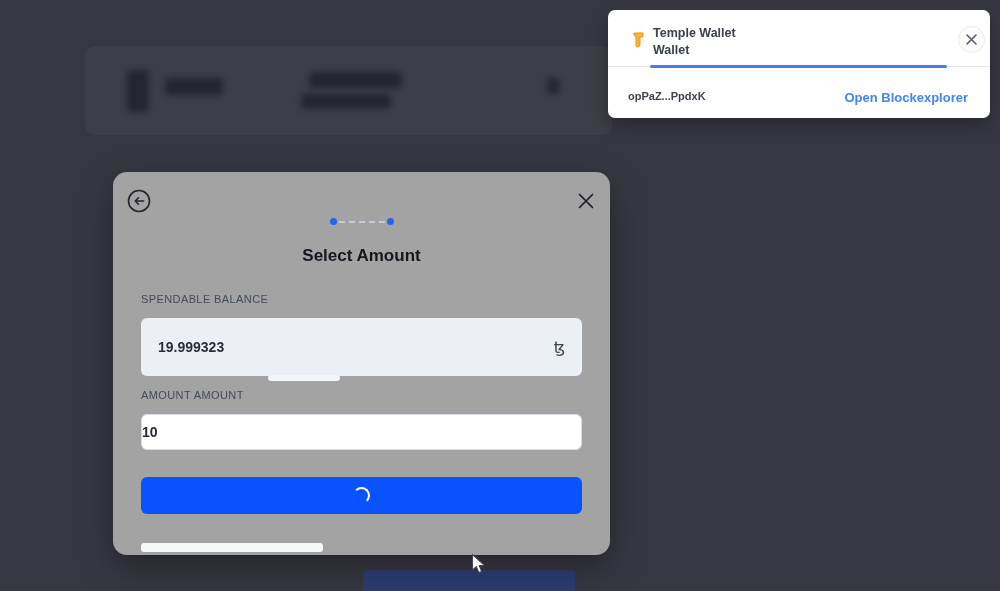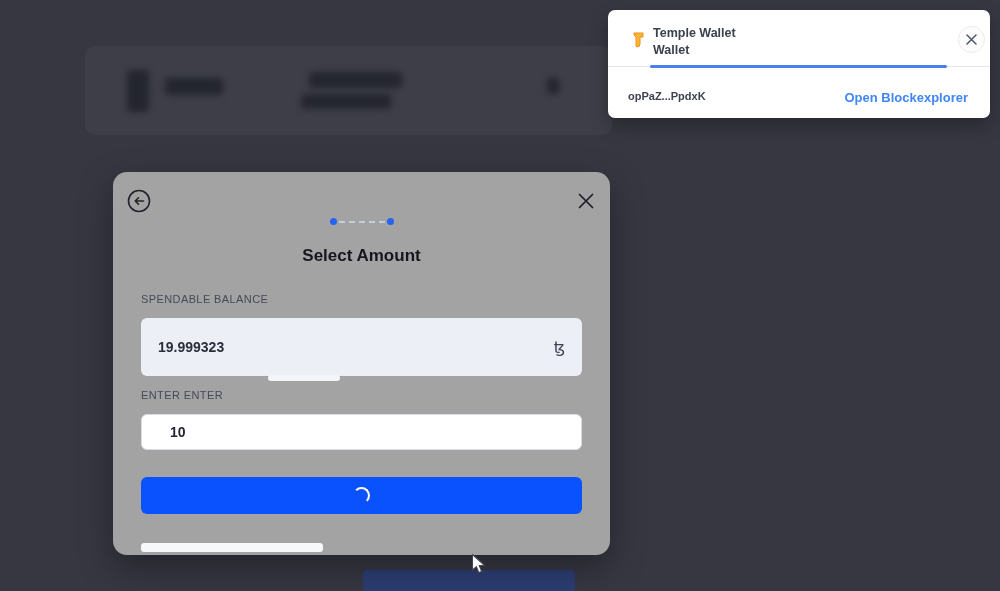--- a/index.html
+++ b/index.html
@@ -94,21 +94,21 @@
     position:absolute; left:28px; top:146px; width:441px; height:58px;
     background:#edeff6; border-radius:6px;
     display:flex; align-items:center; justify-content:space-between;
     padding:8px 17px;
   }
   .balance-value { font-size:14px; font-weight:bold; color:#292e3b; }
   .tez-symbol { font-family:"DejaVu Sans","Liberation Sans",sans-serif; font-size:16px; color:#3e4453; }
   .amount-input {
     position:absolute; left:28px; top:242px; width:441px; height:36px;
     background:#ffffff; border:1px solid #d9dde6; border-radius:6px;
-    padding:0 28px; font-family:inherit;
+    padding:0 0; font-family:inherit;
     font-size:14px; font-weight:bold; color:#23283500; color:#232835;
     outline:none;
   }
   .submit-button {
     position:absolute; left:28px; top:305px; width:441px; height:37px;
     background:#0b52ff; border:none; border-radius:6px; cursor:pointer;
     display:flex; align-items:center; justify-content:center;
   }
   .spinner {
     width:17px; height:17px; border-radius:50%;
@@ -182,21 +182,21 @@
   <h2 class="modal-title">Select Amount</h2>
 
   <div class="field-label label-balance">SPENDABLE BALANCE</div>
   <div class="balance-box">
     <span class="balance-value">19.999323</span>
     <span class="tez-symbol">ꜩ</span>
   </div>
 
   <div class="ghost-bar ghost-1"></div>
 
-  <div class="field-label label-amount">ENTER ENTER</div>
+  <div class="field-label label-amount">AMOUNT AMOUNT</div>
   <input class="amount-input" type="text" value="10" style="">
 
   <button class="submit-button">
     <span class="spinner"></span>
   </button>
 
   <div class="ghost-bar ghost-2"></div>
 </div>
 
 <div class="cursor">

